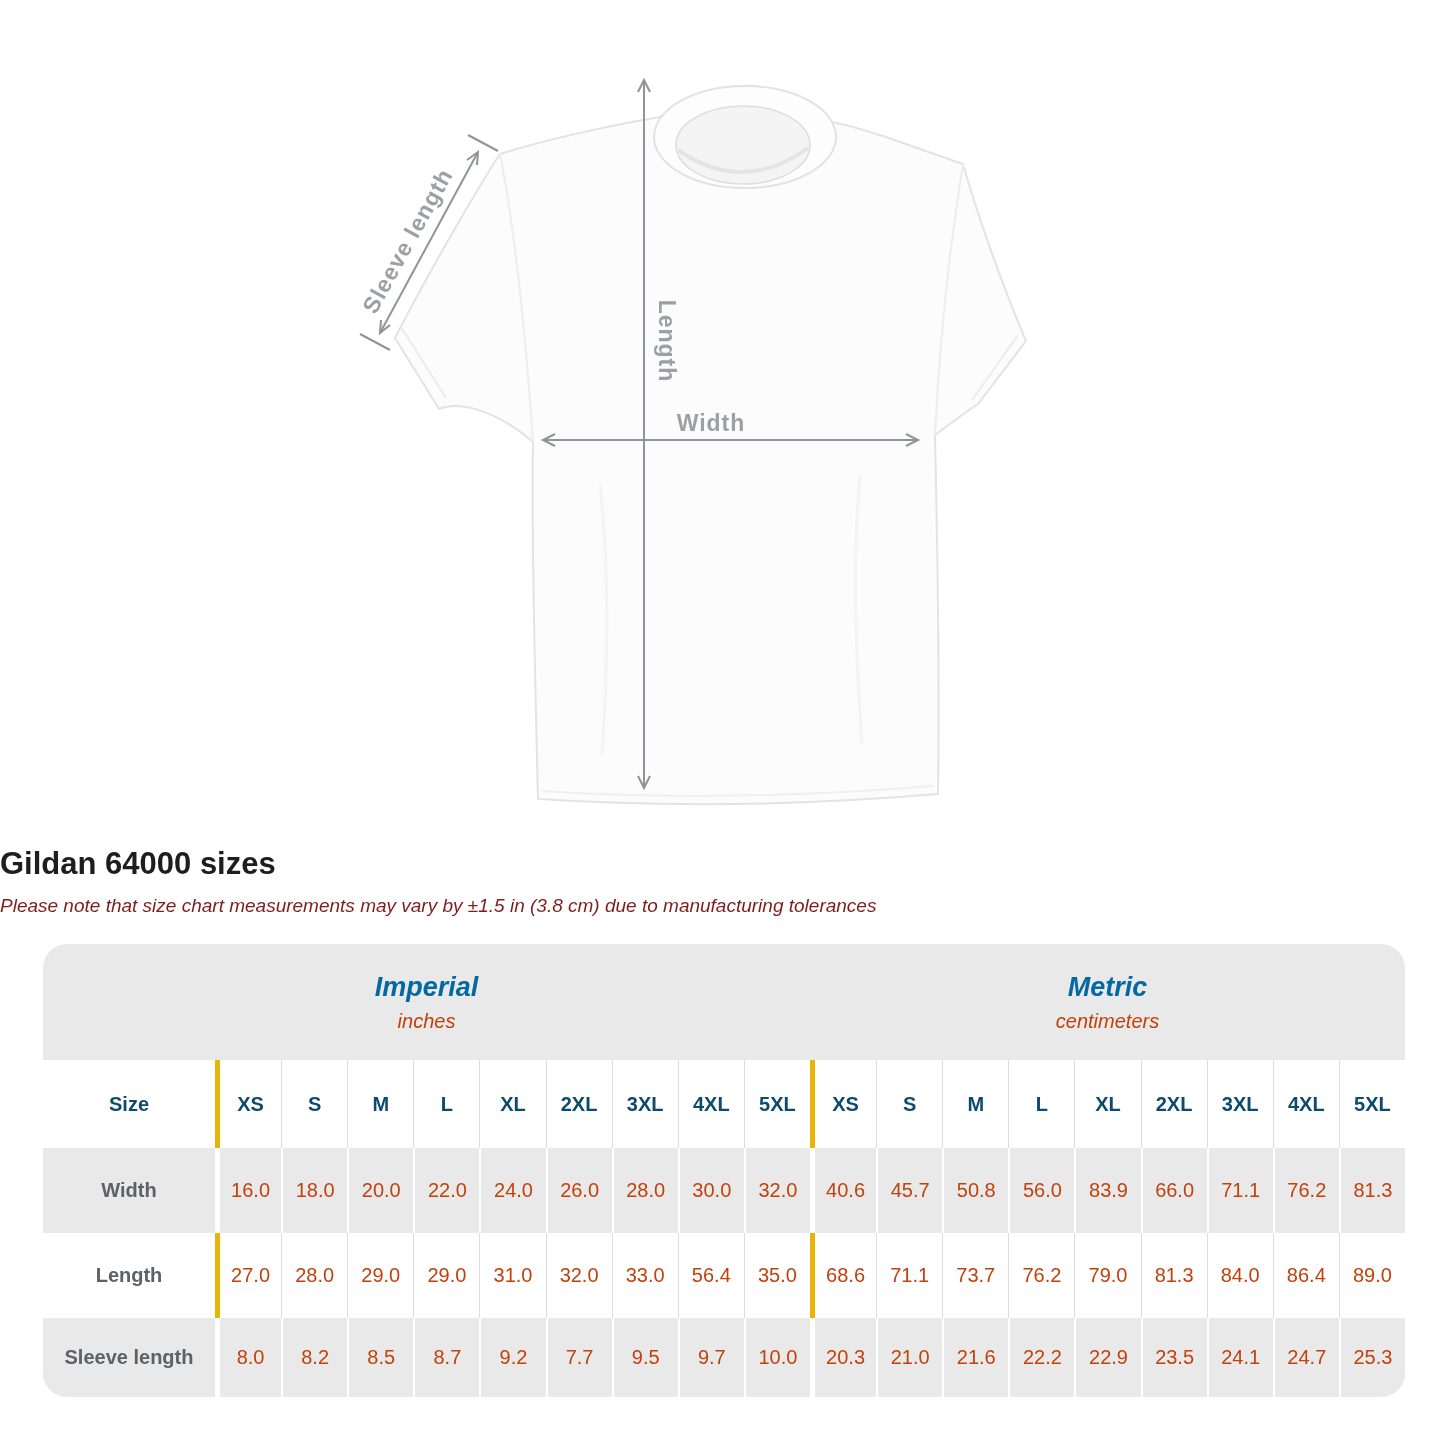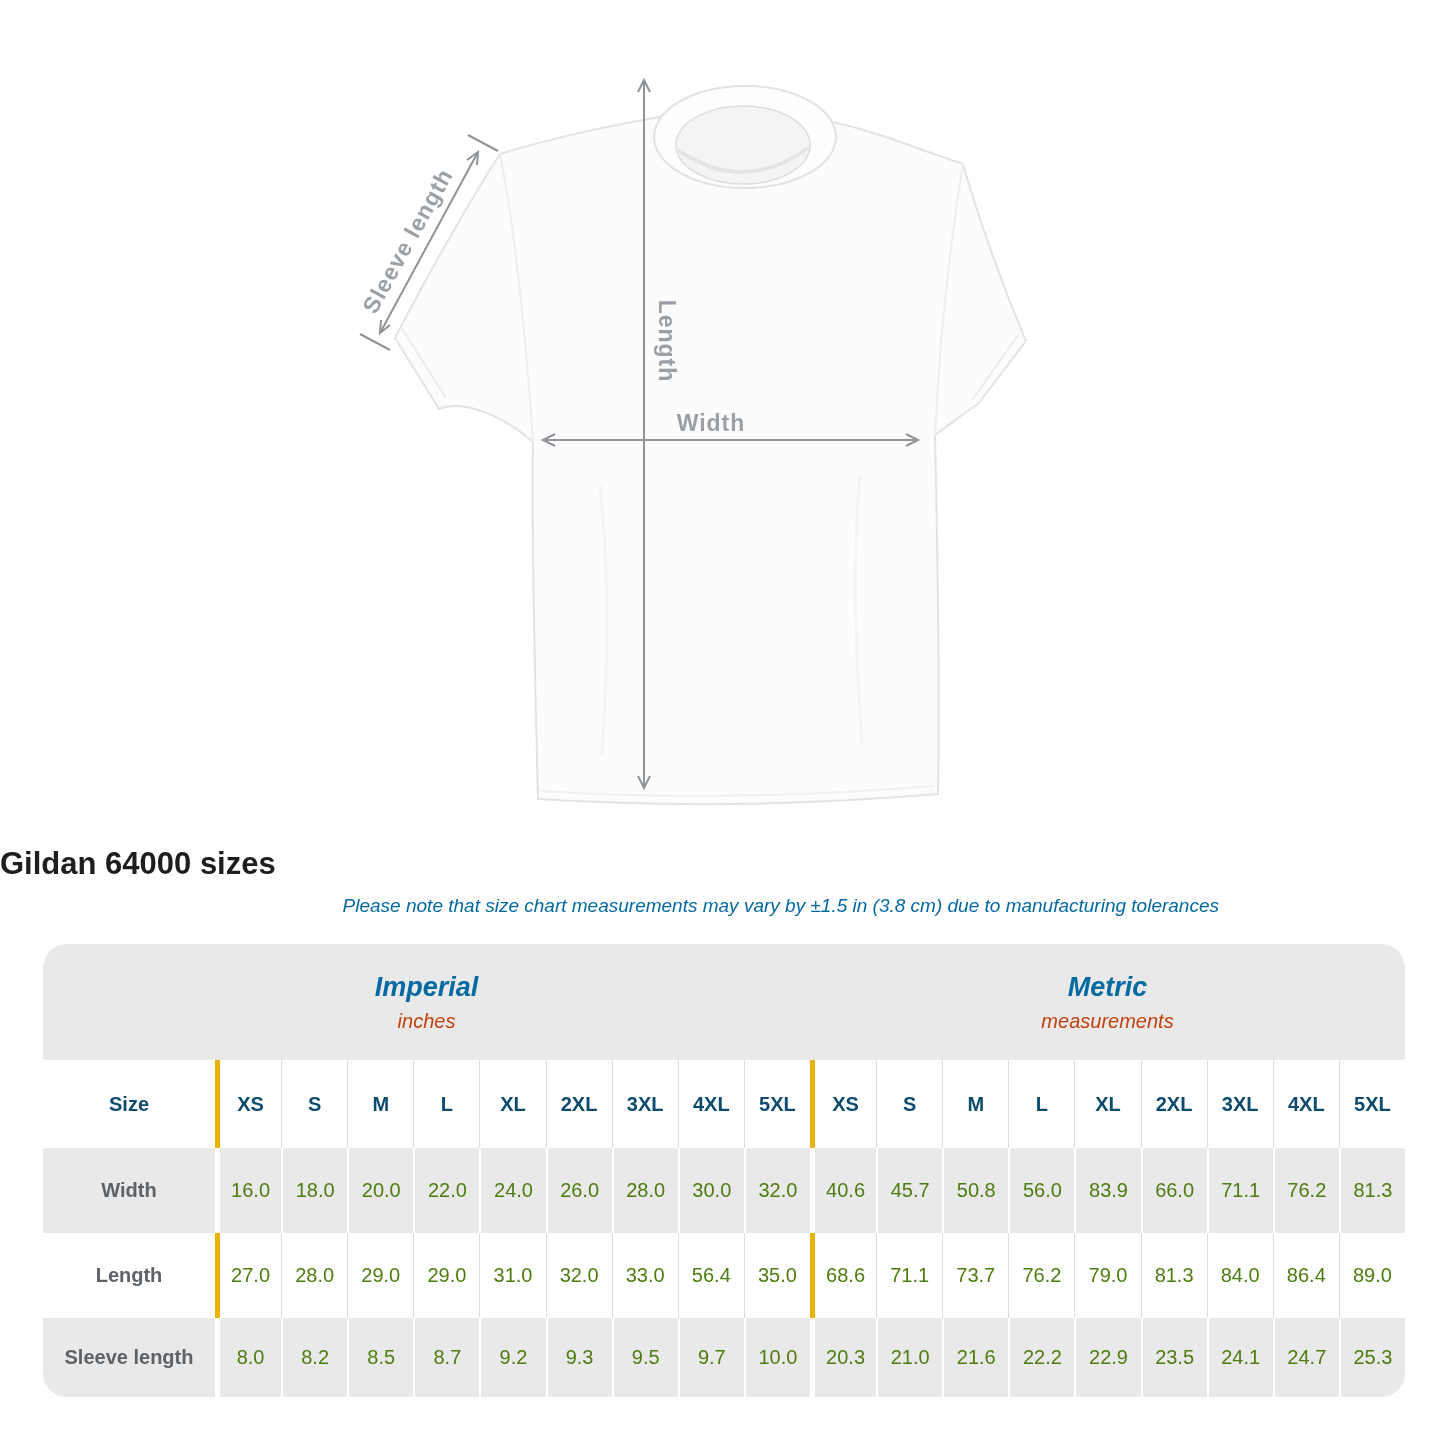--- a/index.html
+++ b/index.html
@@ -16,43 +16,43 @@
   }
   .lbl-sleeve{left:408px;top:241px;transform:translate(-50%,-50%) rotate(-61deg);}
   .lbl-length{left:666px;top:341px;transform:translate(-50%,-50%) rotate(90deg);}
   .lbl-width {left:711px;top:423px;transform:translate(-50%,-50%);}
   
   .chart-title{
     position:absolute;left:0;top:846px;width:1445px;text-align:left;
     font-size:31px;font-weight:bold;color:#1e1e1e;
   }
   .tolerance-note{
-    position:absolute;left:0;top:895px;width:1219px;text-align:right;
-    font-size:19px;font-style:italic;color:#0369a1;
+    position:absolute;left:0;top:895px;width:1219px;text-align:left;
+    font-size:19px;font-style:italic;color:#7f1d1d;
   }
   
   .size-table{
     position:absolute;left:43px;top:944px;width:1362px;height:453px;
     display:grid;grid-template-columns:172px repeat(18,1fr);
     grid-template-rows:116px 88px 85px 85px 79px;
     border-radius:24px;overflow:hidden;background:#ffffff;
   }
   .units-left {grid-row:1;grid-column:1/11;}
   .units-right{grid-row:1;grid-column:11/20;}
   .units-cell{
     background:#e9e9e9;display:flex;flex-direction:column;
     align-items:center;justify-content:center;gap:7px;
   }
   .unit-name{font-size:27px;font-weight:bold;font-style:italic;color:#0369a1;}
   .unit-sub{font-size:20px;font-style:italic;color:#c2410c;}
   .cell{display:flex;align-items:center;justify-content:center;}
   .g{background:#e9e9e9;}
   .size-head{font-size:20px;font-weight:bold;color:#0c4a6e;}
   .row-label{font-size:20px;font-weight:bold;color:#5b6268;}
-  .val{font-size:20px;color:#4d7c0f;}
+  .val{font-size:20px;color:#c2410c;}
   
   .sw {border-left:1px solid #dcdcdc;}
   .swt{border-left:5px solid #eab308;}
   .sg {border-left:2px solid #ffffff;}
   .sgt{border-left:5px solid #ffffff;}
 </style>
 </head>
 <body>
 
 <svg class="shirt-svg" viewBox="0 0 780 780" aria-hidden="true">
@@ -115,21 +115,21 @@
 <div class="tolerance-note">Please note that size chart measurements may vary by ±1.5 in (3.8 cm) due to manufacturing tolerances</div>
 
 <div class="size-table">
 
   <div class="units-cell units-left">
     <div class="unit-name">Imperial</div>
     <div class="unit-sub">inches</div>
   </div>
   <div class="units-cell units-right">
     <div class="unit-name">Metric</div>
-    <div class="unit-sub">measurements</div>
+    <div class="unit-sub">centimeters</div>
   </div>
 
   <div class="cell size-head">Size</div>
   <div class="cell size-head swt">XS</div>
   <div class="cell size-head sw">S</div>
   <div class="cell size-head sw">M</div>
   <div class="cell size-head sw">L</div>
   <div class="cell size-head sw">XL</div>
   <div class="cell size-head sw">2XL</div>
   <div class="cell size-head sw">3XL</div>
@@ -184,21 +184,21 @@
   <div class="cell val sw">84.0</div>
   <div class="cell val sw">86.4</div>
   <div class="cell val sw">89.0</div>
 
   <div class="cell row-label g">Sleeve length</div>
   <div class="cell val g sgt">8.0</div>
   <div class="cell val g sg">8.2</div>
   <div class="cell val g sg">8.5</div>
   <div class="cell val g sg">8.7</div>
   <div class="cell val g sg">9.2</div>
-  <div class="cell val g sg">9.3</div>
+  <div class="cell val g sg">7.7</div>
   <div class="cell val g sg">9.5</div>
   <div class="cell val g sg">9.7</div>
   <div class="cell val g sg">10.0</div>
   <div class="cell val g sgt">20.3</div>
   <div class="cell val g sg">21.0</div>
   <div class="cell val g sg">21.6</div>
   <div class="cell val g sg">22.2</div>
   <div class="cell val g sg">22.9</div>
   <div class="cell val g sg">23.5</div>
   <div class="cell val g sg">24.1</div>

